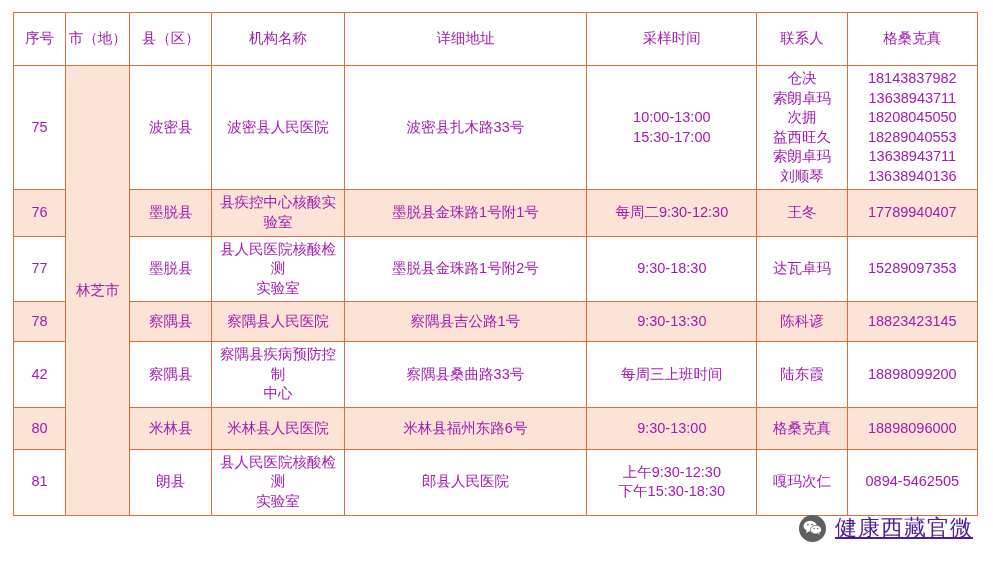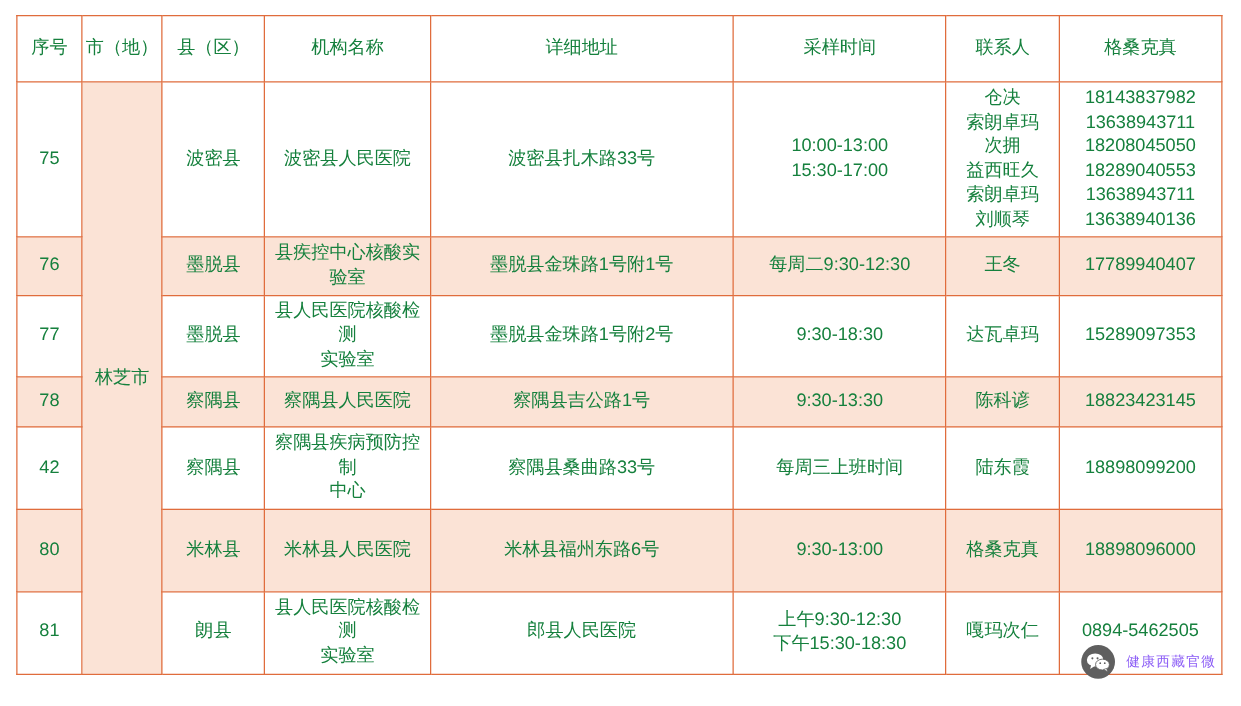--- a/index.html
+++ b/index.html
@@ -27,21 +27,21 @@
     width: 965px;
   }
   table.tbl td, table.tbl th {
     border: 1px solid #e06c3c;
     text-align: center;
     vertical-align: middle;
     font-size: 14.5px;
     line-height: 1.35;
     padding: 3px 2px;
     font-weight: normal;
-    color: #15803d;
+    color: #a21caf;
   }
   thead th {
     height: 46px;
     font-size: 15.5px;
     font-weight: bold;
     background: #ffffff;
   }
   tbody tr.odd td {
     background: #ffffff;
   }
@@ -91,23 +91,24 @@
     width: 27px;
     height: 27px;
     border-radius: 50%;
     background: #5f5f5f;
     display: flex;
     align-items: center;
     justify-content: center;
   }
   #footer .wx-badge svg { display: block; }
   #footer .wx-text {
-    font-size: 11px;
-    color: #8b5cf6;
+    font-size: 22px;
+    color: #4c1d95;
     letter-spacing: 1px;
+    text-decoration: underline;
   }
 </style>
 </head>
 <body>
 
 <div id="sheet">
   <table class="tbl">
     <colgroup>
       <col class="c0">
         <col class="c1">
@@ -183,21 +184,21 @@
       <tr class="odd" style="height:53px">
         <td>42</td>
         <td>察隅县</td>
         <td class="multiline">察隅县疾病预防控制
 中心</td>
         <td>察隅县桑曲路33号</td>
         <td class="timecol">每周三上班时间</td>
         <td class="contactcol">陆东霞</td>
         <td class="phonecol">18898099200</td>
       </tr>
-      <tr class="even" style="height:66px">
+      <tr class="even" style="height:42px">
         <td>80</td>
         <td>米林县</td>
         <td class="multiline">米林县人民医院</td>
         <td>米林县福州东路6号</td>
         <td class="timecol">9:30-13:00</td>
         <td class="contactcol">格桑克真</td>
         <td class="phonecol">18898096000</td>
       </tr>
       <tr class="odd" style="height:53px">
         <td>81</td>

